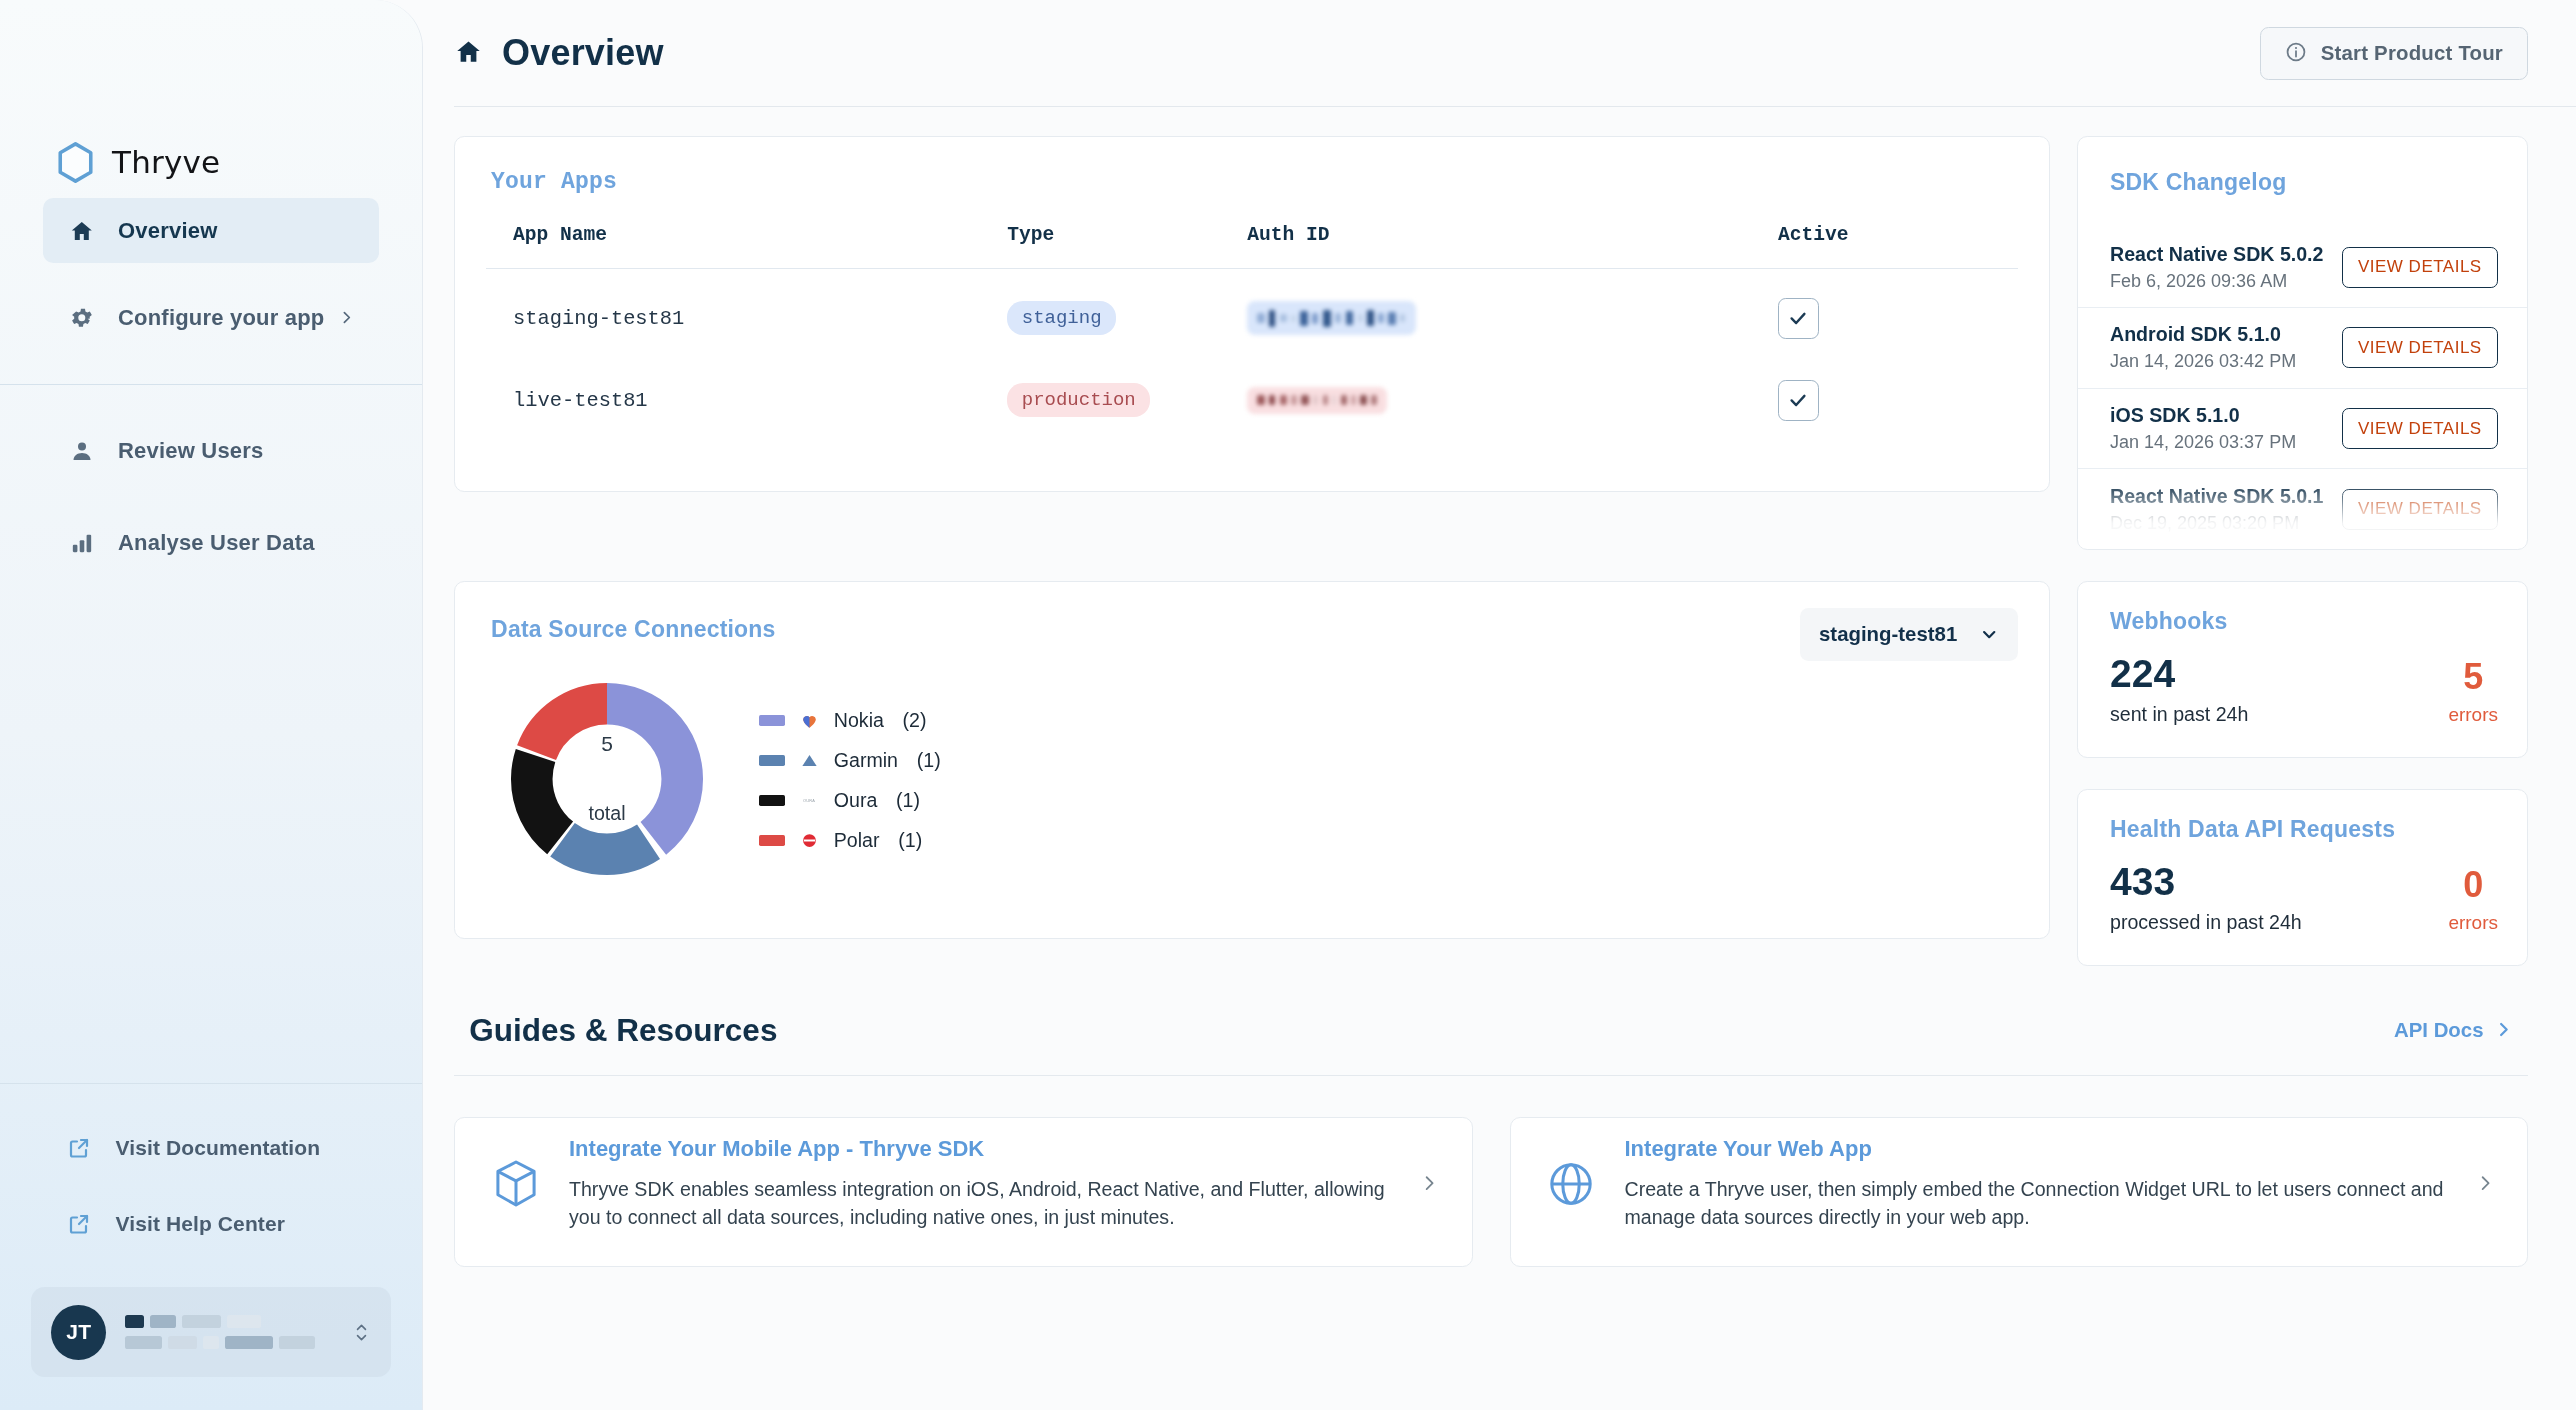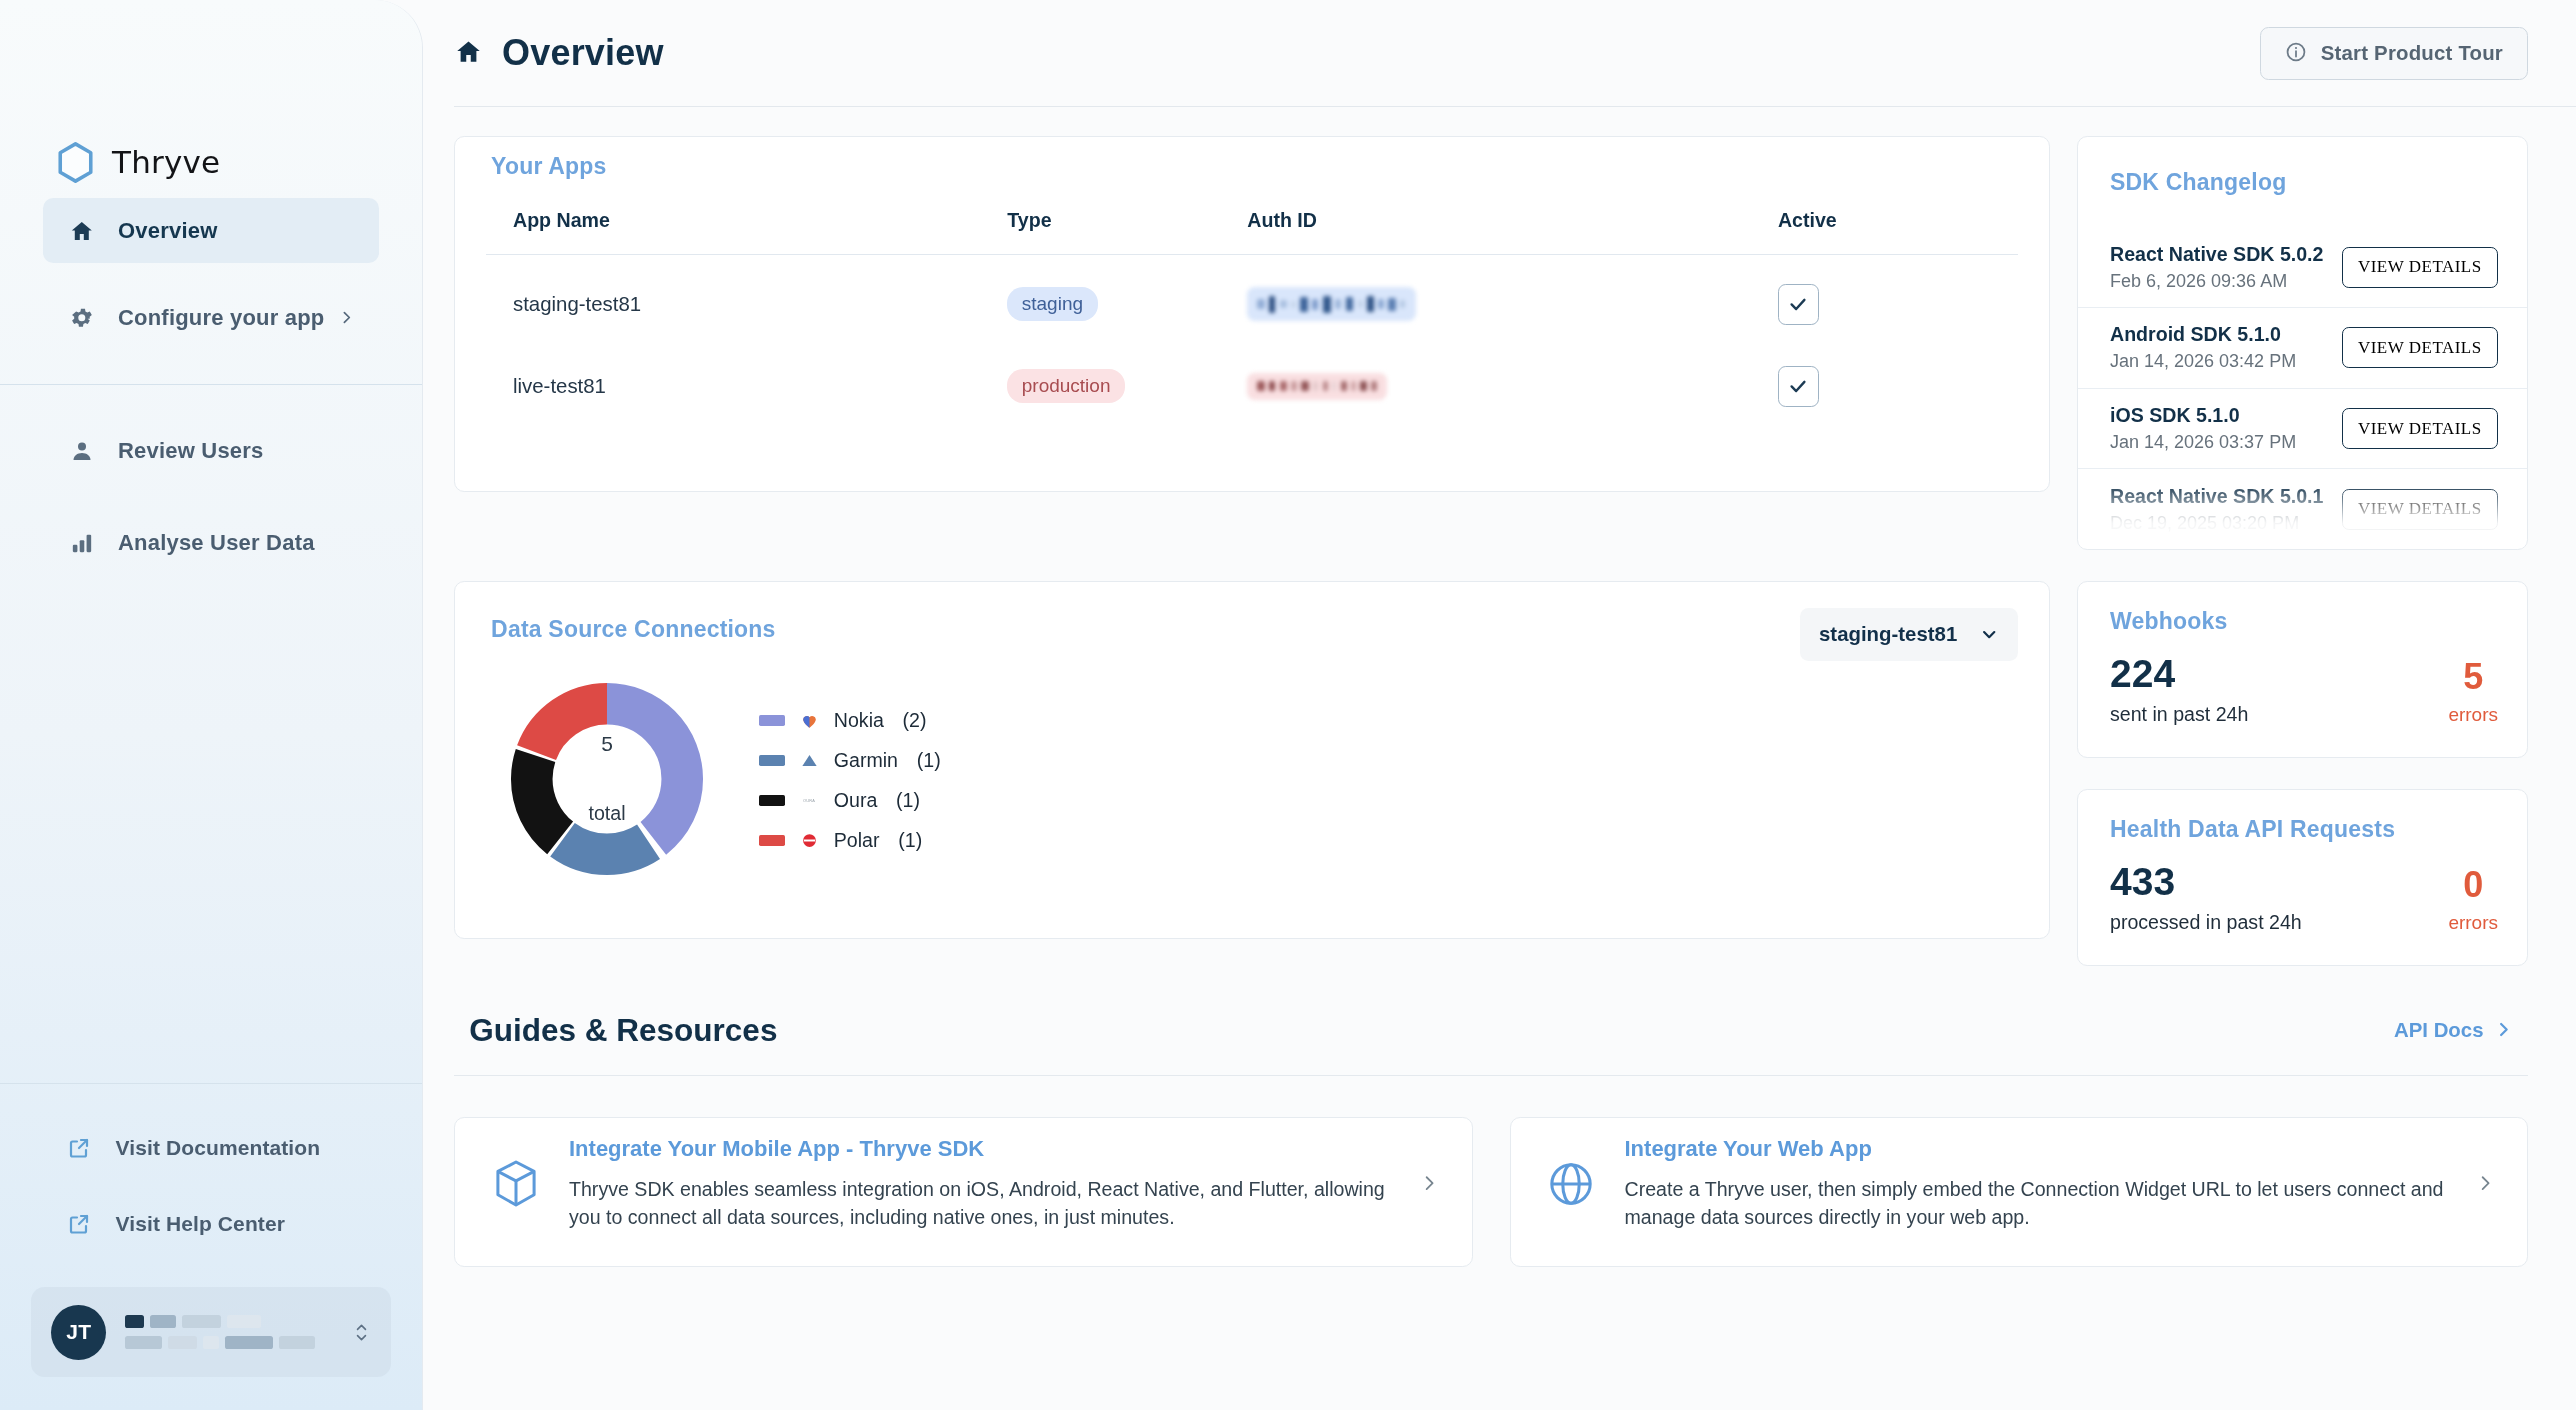--- a/index.html
+++ b/index.html
@@ -202,21 +202,21 @@
     border-radius: 10.2px;
   }
   .card-title {
     font-size: 23px;
     font-weight: 700;
     color: #6fa4dd;
     letter-spacing: 0.2px;
   }
 
   
-  .apps-card { flex: 1 1 auto; width: 1608px; padding: 9px 31px 24px 31px; min-height: 356px;}
+  .apps-card { flex: 1 1 auto; width: 1608px; padding: 25px 31px 24px 31px; min-height: 356px; font-family: Liberation Mono, monospace;}
   .apps-title { margin: 6.8px 0 0 5.1px; }
   .apps-table { width: 100%; border-collapse: collapse; margin-top: 29px;}
   .apps-table th {
     text-align: left;
     font-size: 19.6px;
     font-weight: 700;
     color: #123048;
     padding: 0 0 22px 0;
     border-bottom: 0.9px solid #e1e8ef;
   }
@@ -280,26 +280,25 @@
   .changelog-row:first-child { border-top: none; }
   .cl-texts { display: flex; flex-direction: column; gap: 5.1px; }
   .cl-name { font-size: 19.6px; font-weight: 700; color: #123048; }
   .cl-date { font-size: 18px; color: #67727c; }
   .cl-btn {
     margin-left: auto;
     border: 1.2px solid #123048;
     border-radius: 6.8px;
     padding: 9.4px 15.3px;
     font-size: 17px;
-    color: #000000;
+    color: #c2410c;
     letter-spacing: 0.5px;
     background: #fff;
     cursor: pointer;
     white-space: nowrap;
-    font-family: Liberation Serif, serif;
   }
   .changelog-fade {
     position: absolute;
     left: 0.9px; right: 0.9px; bottom: 0.9px;
     height: 66px;
     background: linear-gradient(180deg, rgba(255,255,255,0) 0%, rgba(255,255,255,0.93) 62%, #fff 100%);
     pointer-events: none;
   }
 
   

